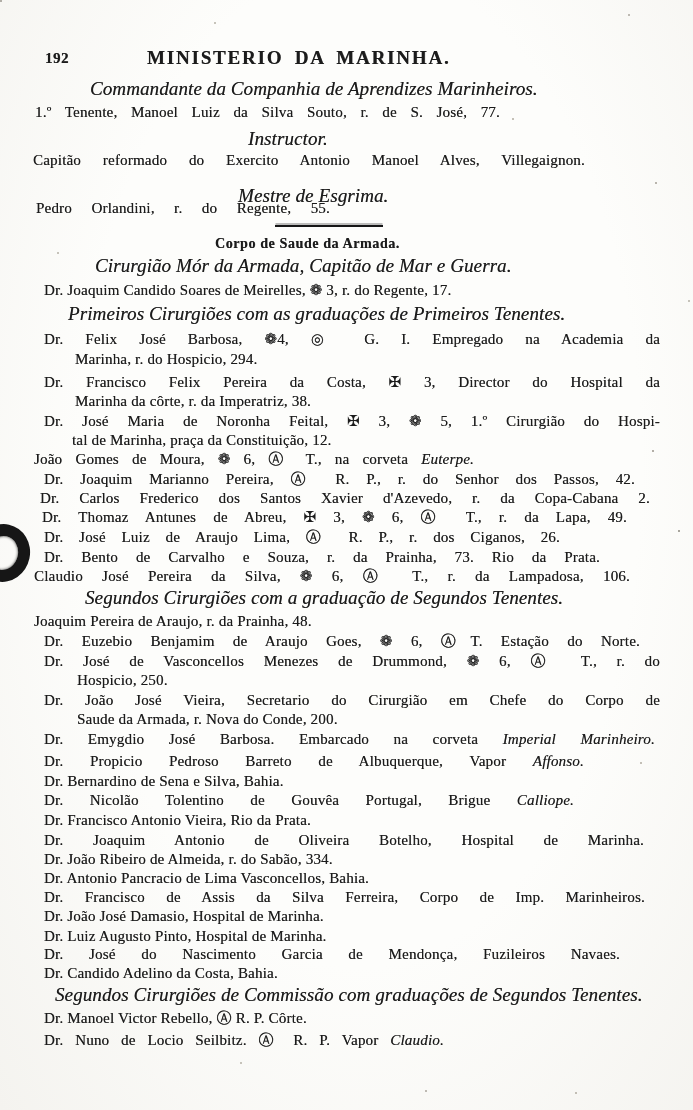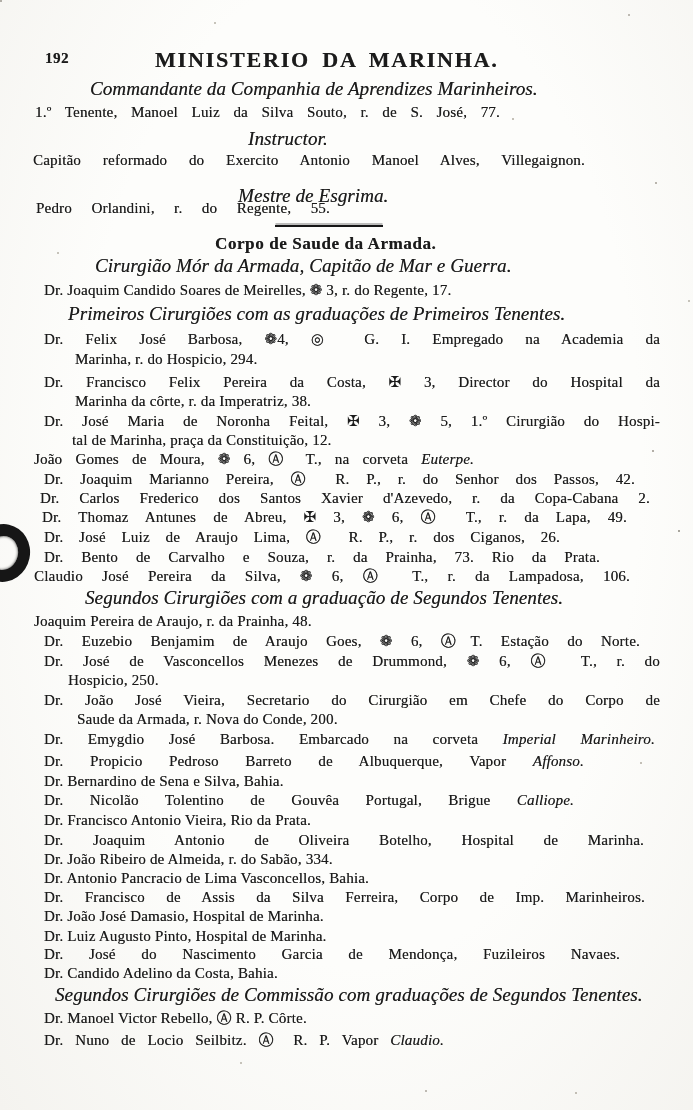--- a/index.html
+++ b/index.html
@@ -19,30 +19,30 @@
     text-shadow:0.2px 0.2px 0.35px rgba(10,10,10,0.6);
     letter-spacing:0.2px;
   }
   .ln.just{
     white-space:normal;
     text-align:justify;
     text-align-last:justify;
   }
   .ln.body{}
   .ln.ith{font-style:italic;font-size:19px;letter-spacing:0.1px;}
-  .ln.boldh{font-weight:bold;font-size:17px;letter-spacing:0.6px;}
+  .ln.boldh{font-weight:bold;font-size:14px;letter-spacing:0.6px;}
   .ln .it{font-style:italic;}
   #page-number{
     position:absolute;top:50px;left:45px;
     font-weight:bold;font-size:15px;letter-spacing:0.5px;
     text-shadow:0.2px 0.2px 0.35px rgba(10,10,10,0.6);
   }
   #page-title{
-    position:absolute;top:47px;left:155px;
-    font-weight:bold;font-size:22px;
+    position:absolute;top:47px;left:147px;
+    font-weight:bold;font-size:19px;
     letter-spacing:1.8px;word-spacing:5px;
     text-shadow:0.3px 0.3px 0.4px rgba(10,10,10,0.6);
     text-align:center;
   }
   .rule{
     position:absolute;height:2px;background:#161616;
     box-shadow:0 -2px 0 -0.5px rgba(20,20,20,0.55);
   }
   #ink-stamp{
     position:absolute;top:524px;left:-24px;
@@ -85,21 +85,21 @@
       <div class="ln body just" style="top: 470px; left: 44px; width: 591px;"><span>Dr. Joaquim Marianno Pereira, Ⓐ R. P., r. do Senhor dos Passos, 42.</span></div>
       <div class="ln body just" style="top: 489px; left: 40px; width: 610px;"><span>Dr. Carlos Frederico dos Santos Xavier d'Azevedo, r. da Copa-Cabana 2.</span></div>
       <div class="ln body just" style="top: 508px; left: 42px; width: 585px;"><span>Dr. Thomaz Antunes de Abreu, ✠ 3, ❁ 6, Ⓐ T., r. da Lapa, 49.</span></div>
       <div class="ln body just" style="top: 528px; left: 44px; width: 516px;"><span>Dr. José Luiz de Araujo Lima, Ⓐ R. P., r. dos Ciganos, 26.</span></div>
       <div class="ln body just" style="top: 548px; left: 44px; width: 556px;"><span>Dr. Bento de Carvalho e Souza, r. da Prainha, 73. Rio da Prata.</span></div>
       <div class="ln body just" style="top: 567px; left: 34px; width: 596px;"><span>Claudio José Pereira da Silva, ❁ 6, Ⓐ T., r. da Lampadosa, 106.</span></div>
       <div class="ln ith" style="top: 589px; left: 85px;"><span>Segundos Cirurgiões com a graduação de Segundos Tenentes.</span></div>
       <div class="ln body" style="top: 612px; left: 34px;"><span>Joaquim Pereira de Araujo, r. da Prainha, 48.</span></div>
       <div class="ln body just" style="top: 632px; left: 44px; width: 596px;"><span>Dr. Euzebio Benjamim de Araujo Goes, ❁ 6, ⒶT. Estação do Norte.</span></div>
       <div class="ln body just" style="top: 652px; left: 44px; width: 616px;"><span>Dr. José de Vasconcellos Menezes de Drummond, ❁ 6, Ⓐ T., r. do</span></div>
-      <div class="ln body" style="top: 671px; left: 68px;"><span>Hospicio, 250.</span></div>
+      <div class="ln body" style="top: 671px; left: 77px;"><span>Hospicio, 250.</span></div>
       <div class="ln body just" style="top: 691px; left: 44px; width: 616px;"><span>Dr. João José Vieira, Secretario do Cirurgião em Chefe do Corpo de</span></div>
       <div class="ln body" style="top: 710px; left: 77px;"><span>Saude da Armada, r. Nova do Conde, 200.</span></div>
       <div class="ln body just" style="top: 730px; left: 44px; width: 611px;"><span>Dr. Emygdio José Barbosa. Embarcado na corveta </span><span class="it">Imperial Marinheiro.</span></div>
       <div class="ln body just" style="top: 752px; left: 44px; width: 540px;"><span>Dr. Propicio Pedroso Barreto de Albuquerque, Vapor </span><span class="it">Affonso.</span></div>
       <div class="ln body" style="top: 772px; left: 44px;"><span>Dr. Bernardino de Sena e Silva, Bahia.</span></div>
       <div class="ln body just" style="top: 791px; left: 44px; width: 530px;"><span>Dr. Nicolão Tolentino de Gouvêa Portugal, Brigue </span><span class="it">Calliope.</span></div>
       <div class="ln body" style="top: 811px; left: 44px;"><span>Dr. Francisco Antonio Vieira, Rio da Prata.</span></div>
       <div class="ln body just" style="top: 831px; left: 44px; width: 600px;"><span>Dr. Joaquim Antonio de Oliveira Botelho, Hospital de Marinha.</span></div>
       <div class="ln body" style="top: 850px; left: 44px;"><span>Dr. João Ribeiro de Almeida, r. do Sabão, 334.</span></div>
       <div class="ln body" style="top: 869px; left: 44px;"><span>Dr. Antonio Pancracio de Lima Vasconcellos, Bahia.</span></div>

